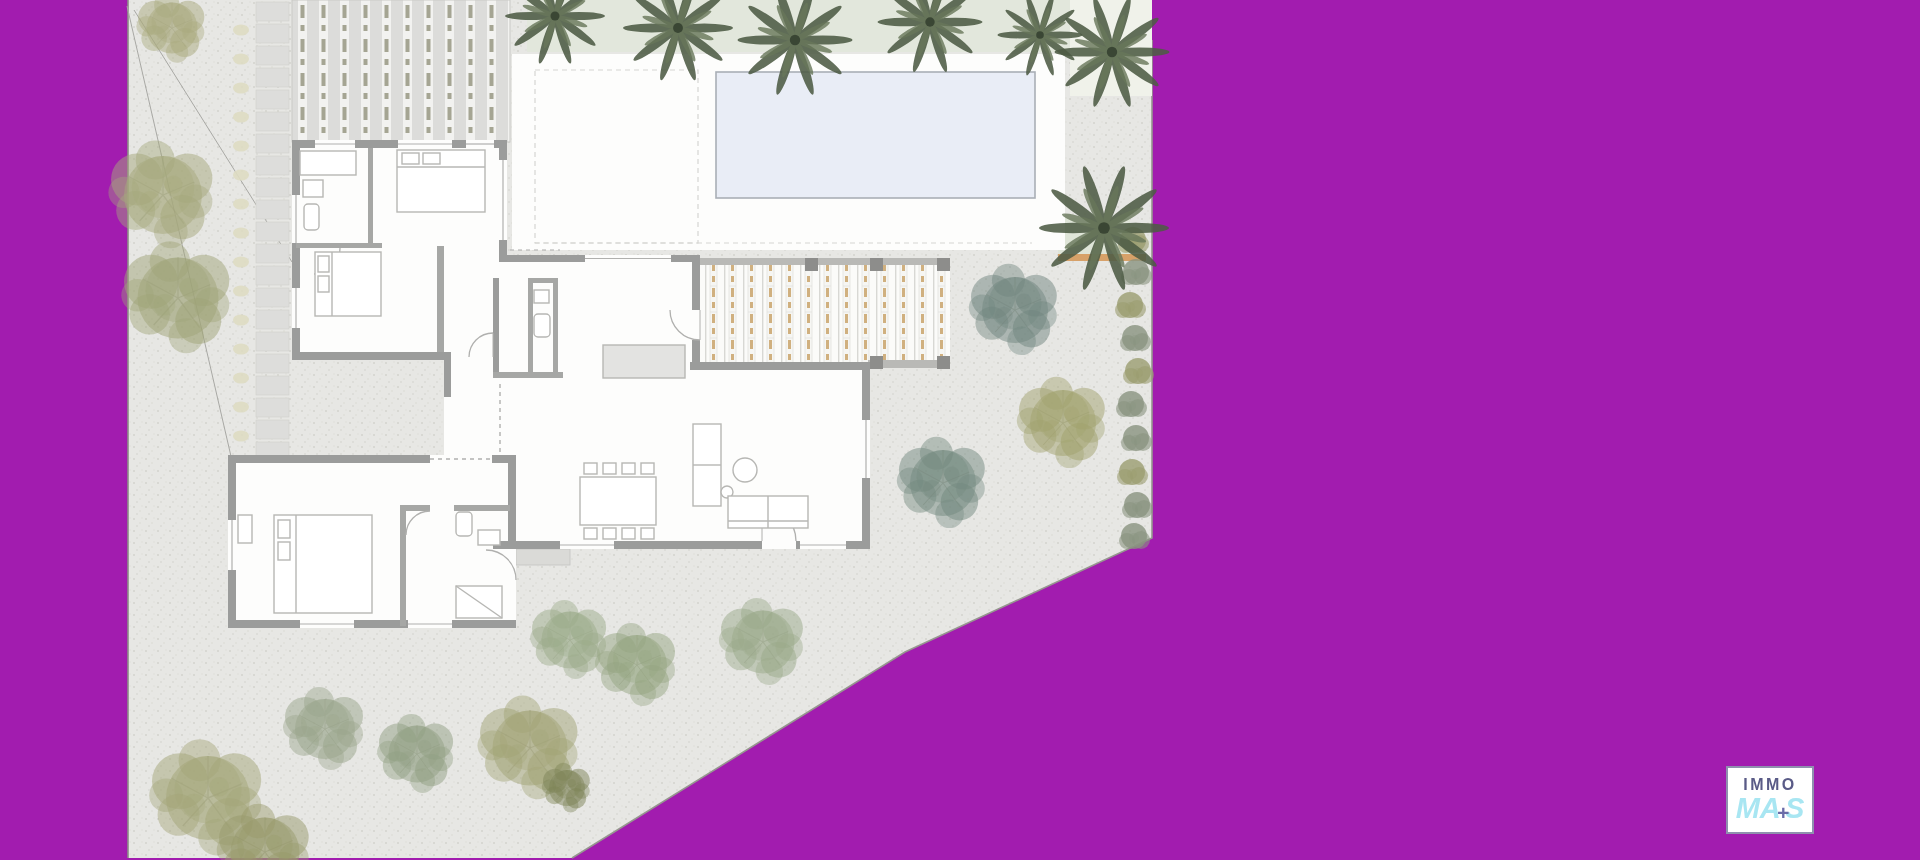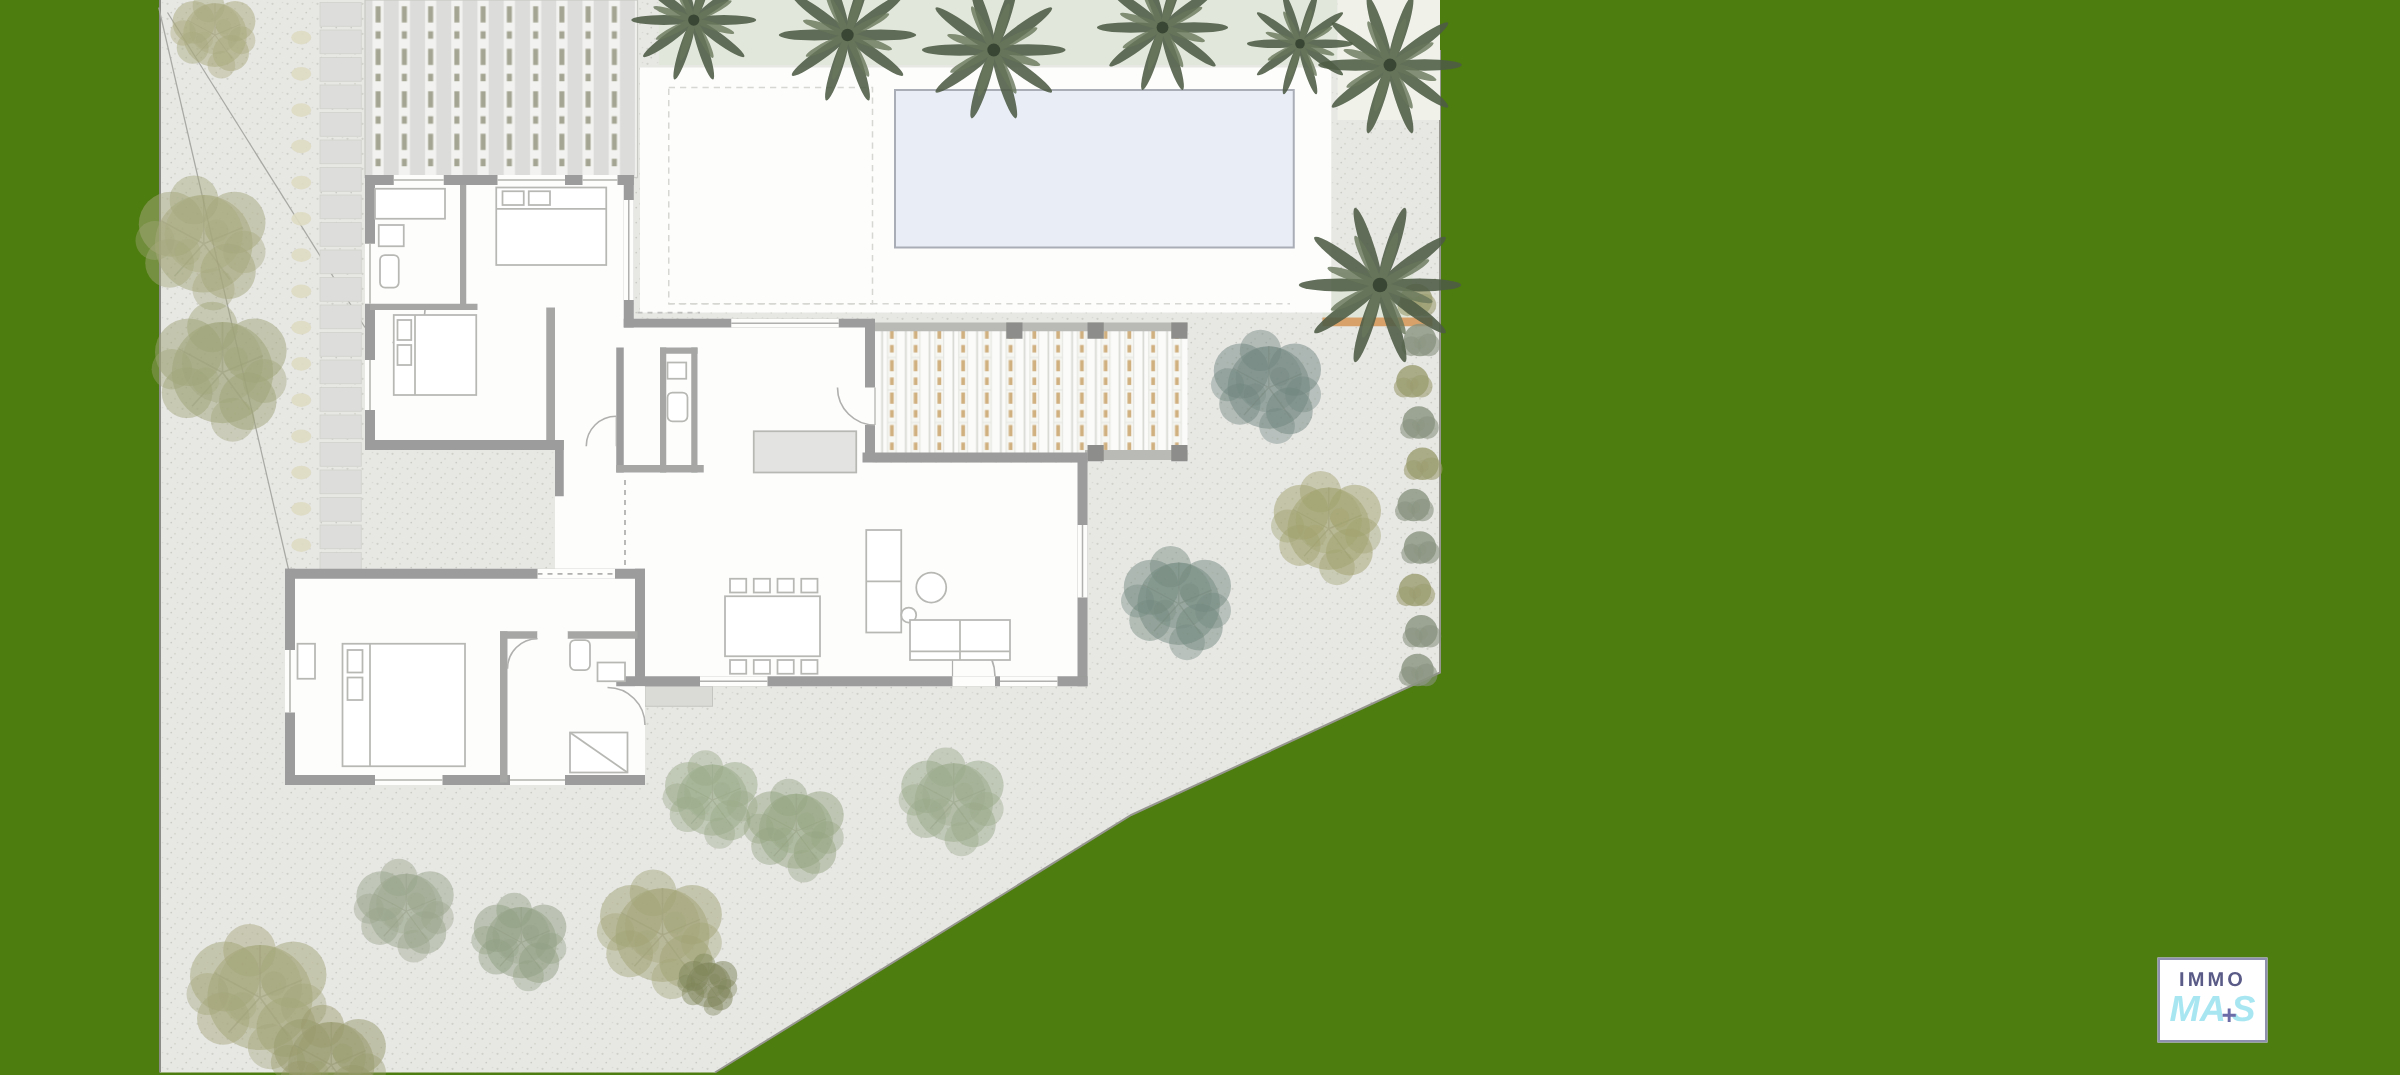--- a/index.html
+++ b/index.html
@@ -1,17 +1,17 @@
 <!DOCTYPE html>
 <html><head>
 <meta charset="utf-8">
 <style>
   html,body{margin:0;padding:0;background:#ffffff;width:1920px;height:860px;overflow:hidden;
     font-family:"Liberation Sans", sans-serif;}
-  .stage{position:relative;width:1920px;height:860px;background:#4d7c0f;}
+  .stage{position:relative;width:1920px;height:860px;background:#a21caf;}
   svg{position:absolute;left:0;top:0;}
   .logo{position:absolute;left:1726px;top:766px;width:84px;height:64px;
     border:2px solid #8f90ae;background:#ffffff;display:flex;flex-direction:column;
     align-items:center;justify-content:center;line-height:1;}
   .logo-line1{font-size:16px;font-weight:bold;letter-spacing:2.5px;color:#5a5b87;margin-bottom:1px;}
   .logo-line2{display:flex;align-items:baseline;font-size:29px;font-weight:bold;color:#a8e6f2;letter-spacing:0px;font-style:italic;}
   .logo-plus{font-size:21px;font-weight:bold;color:#6b6ca8;margin:0 -4px;transform:translateY(2px);z-index:2;}
 </style>
 </head>
 <body>

